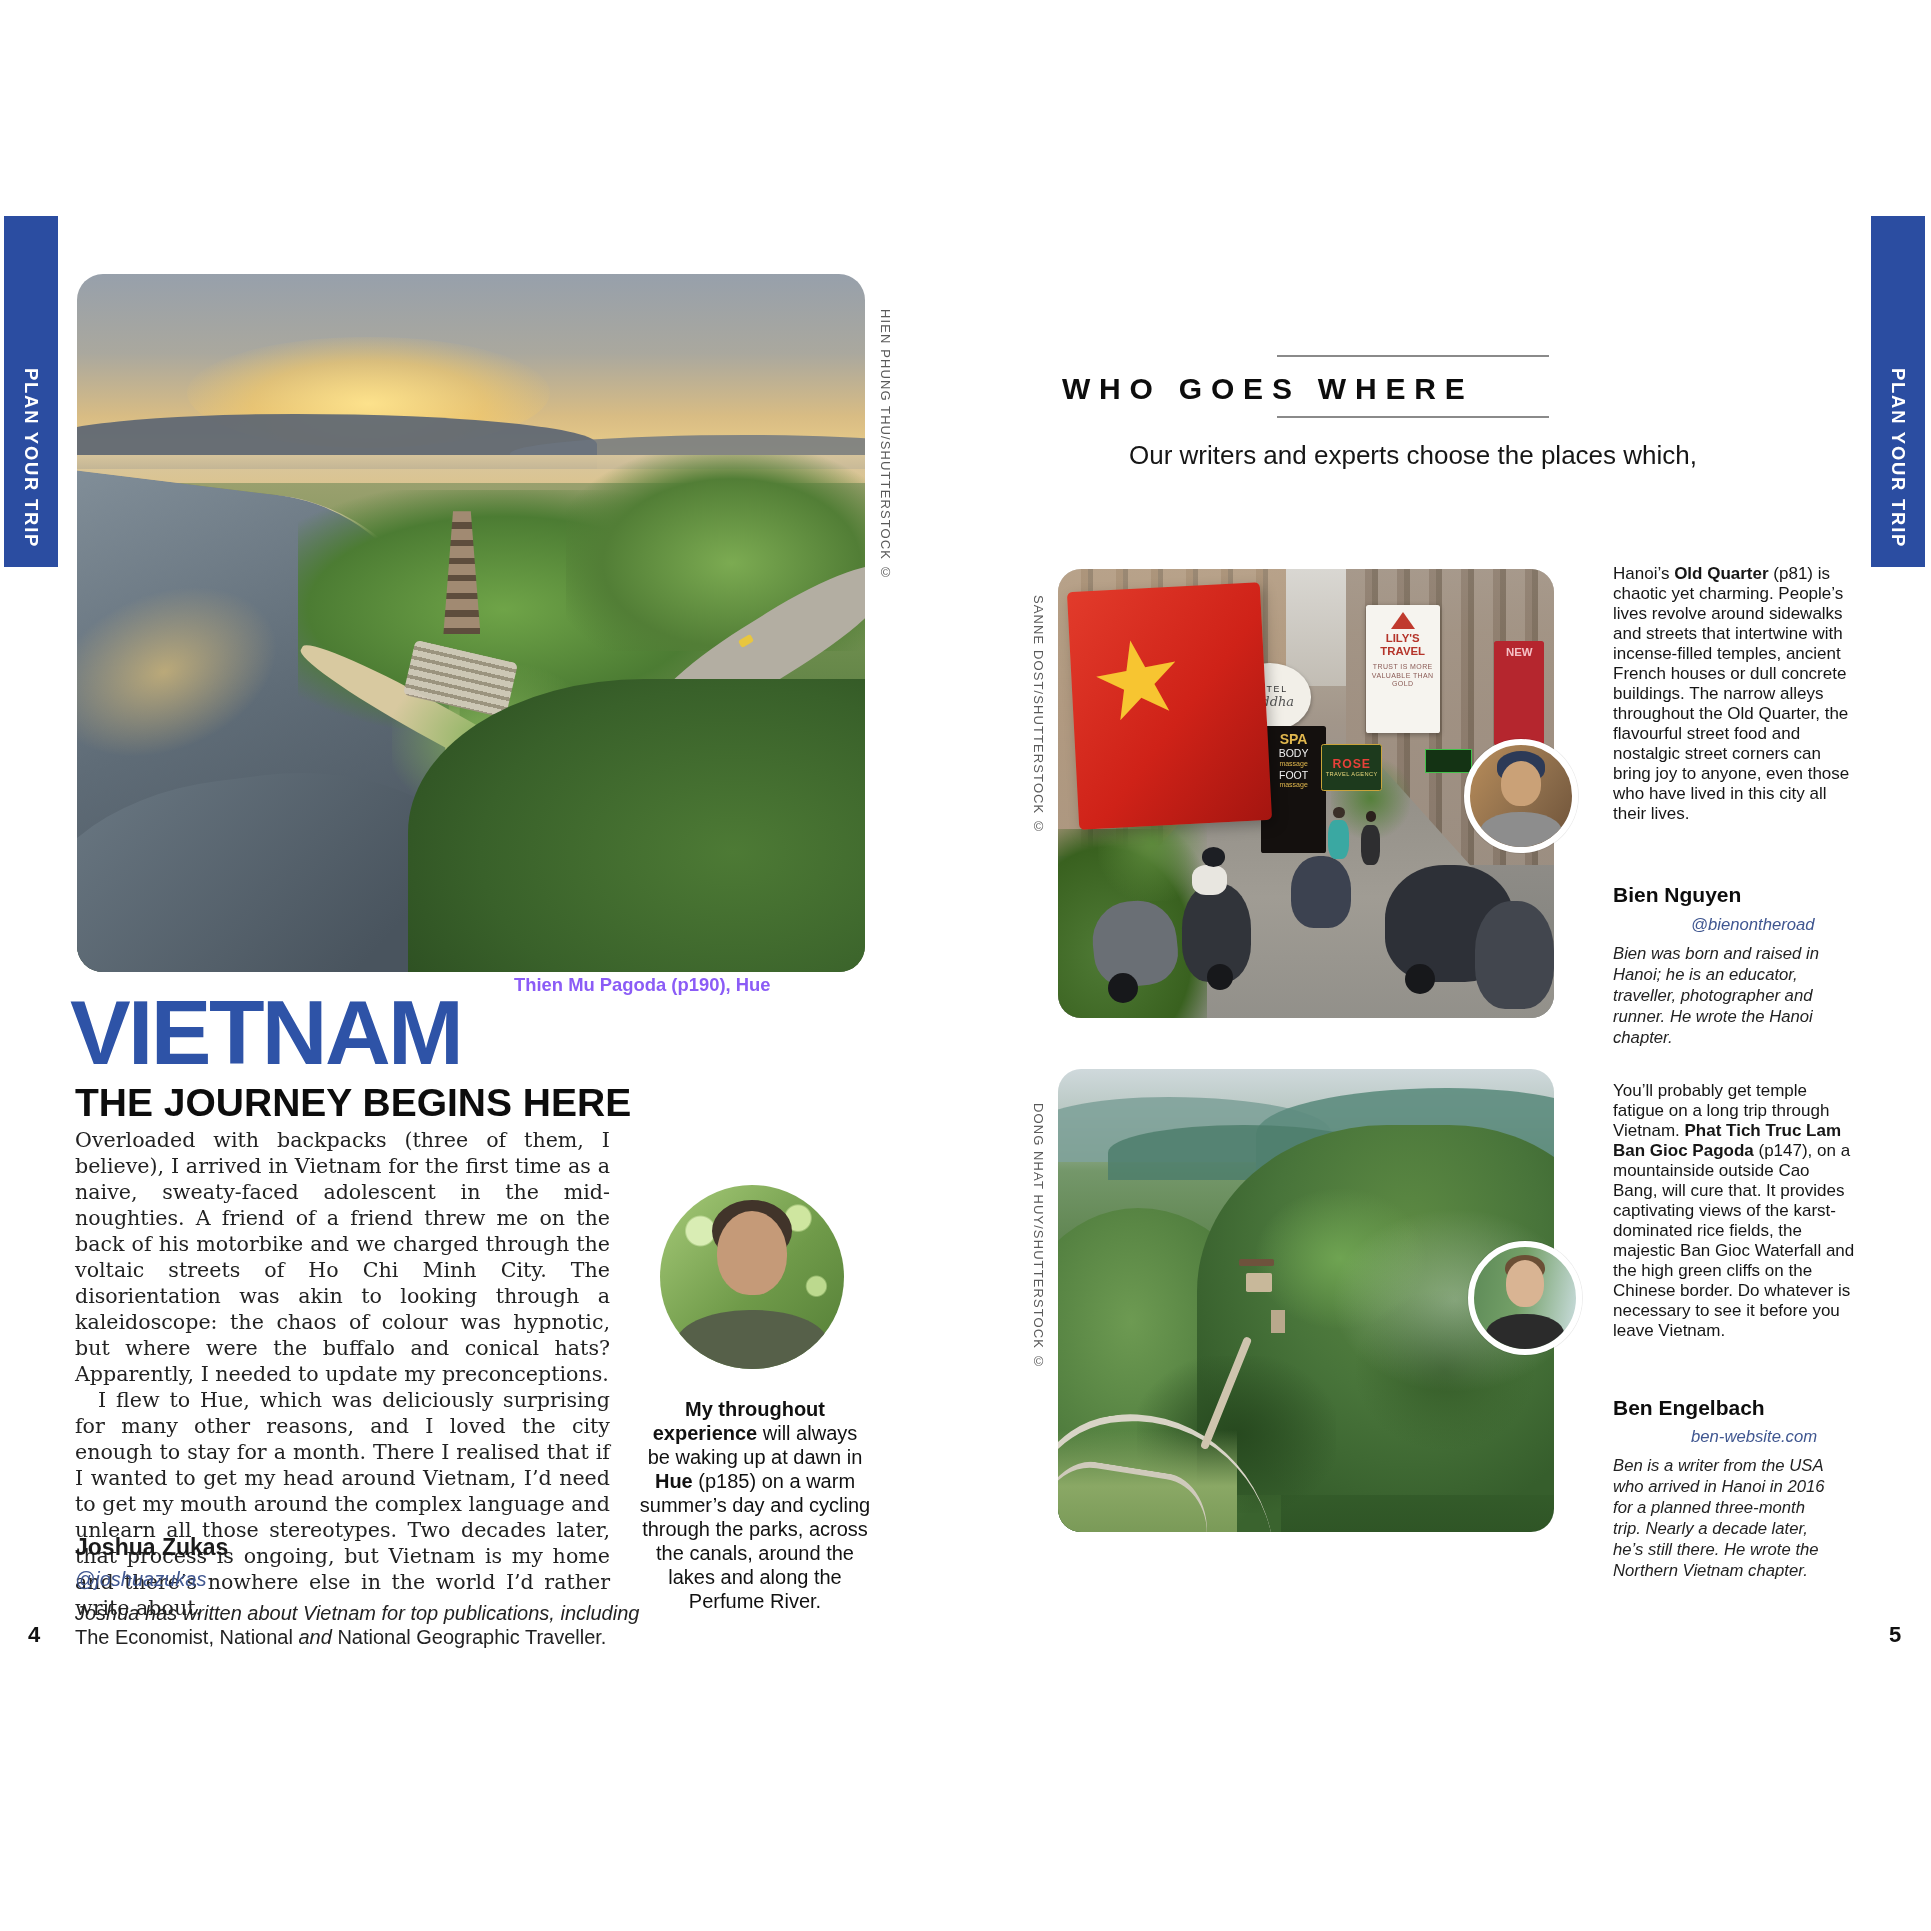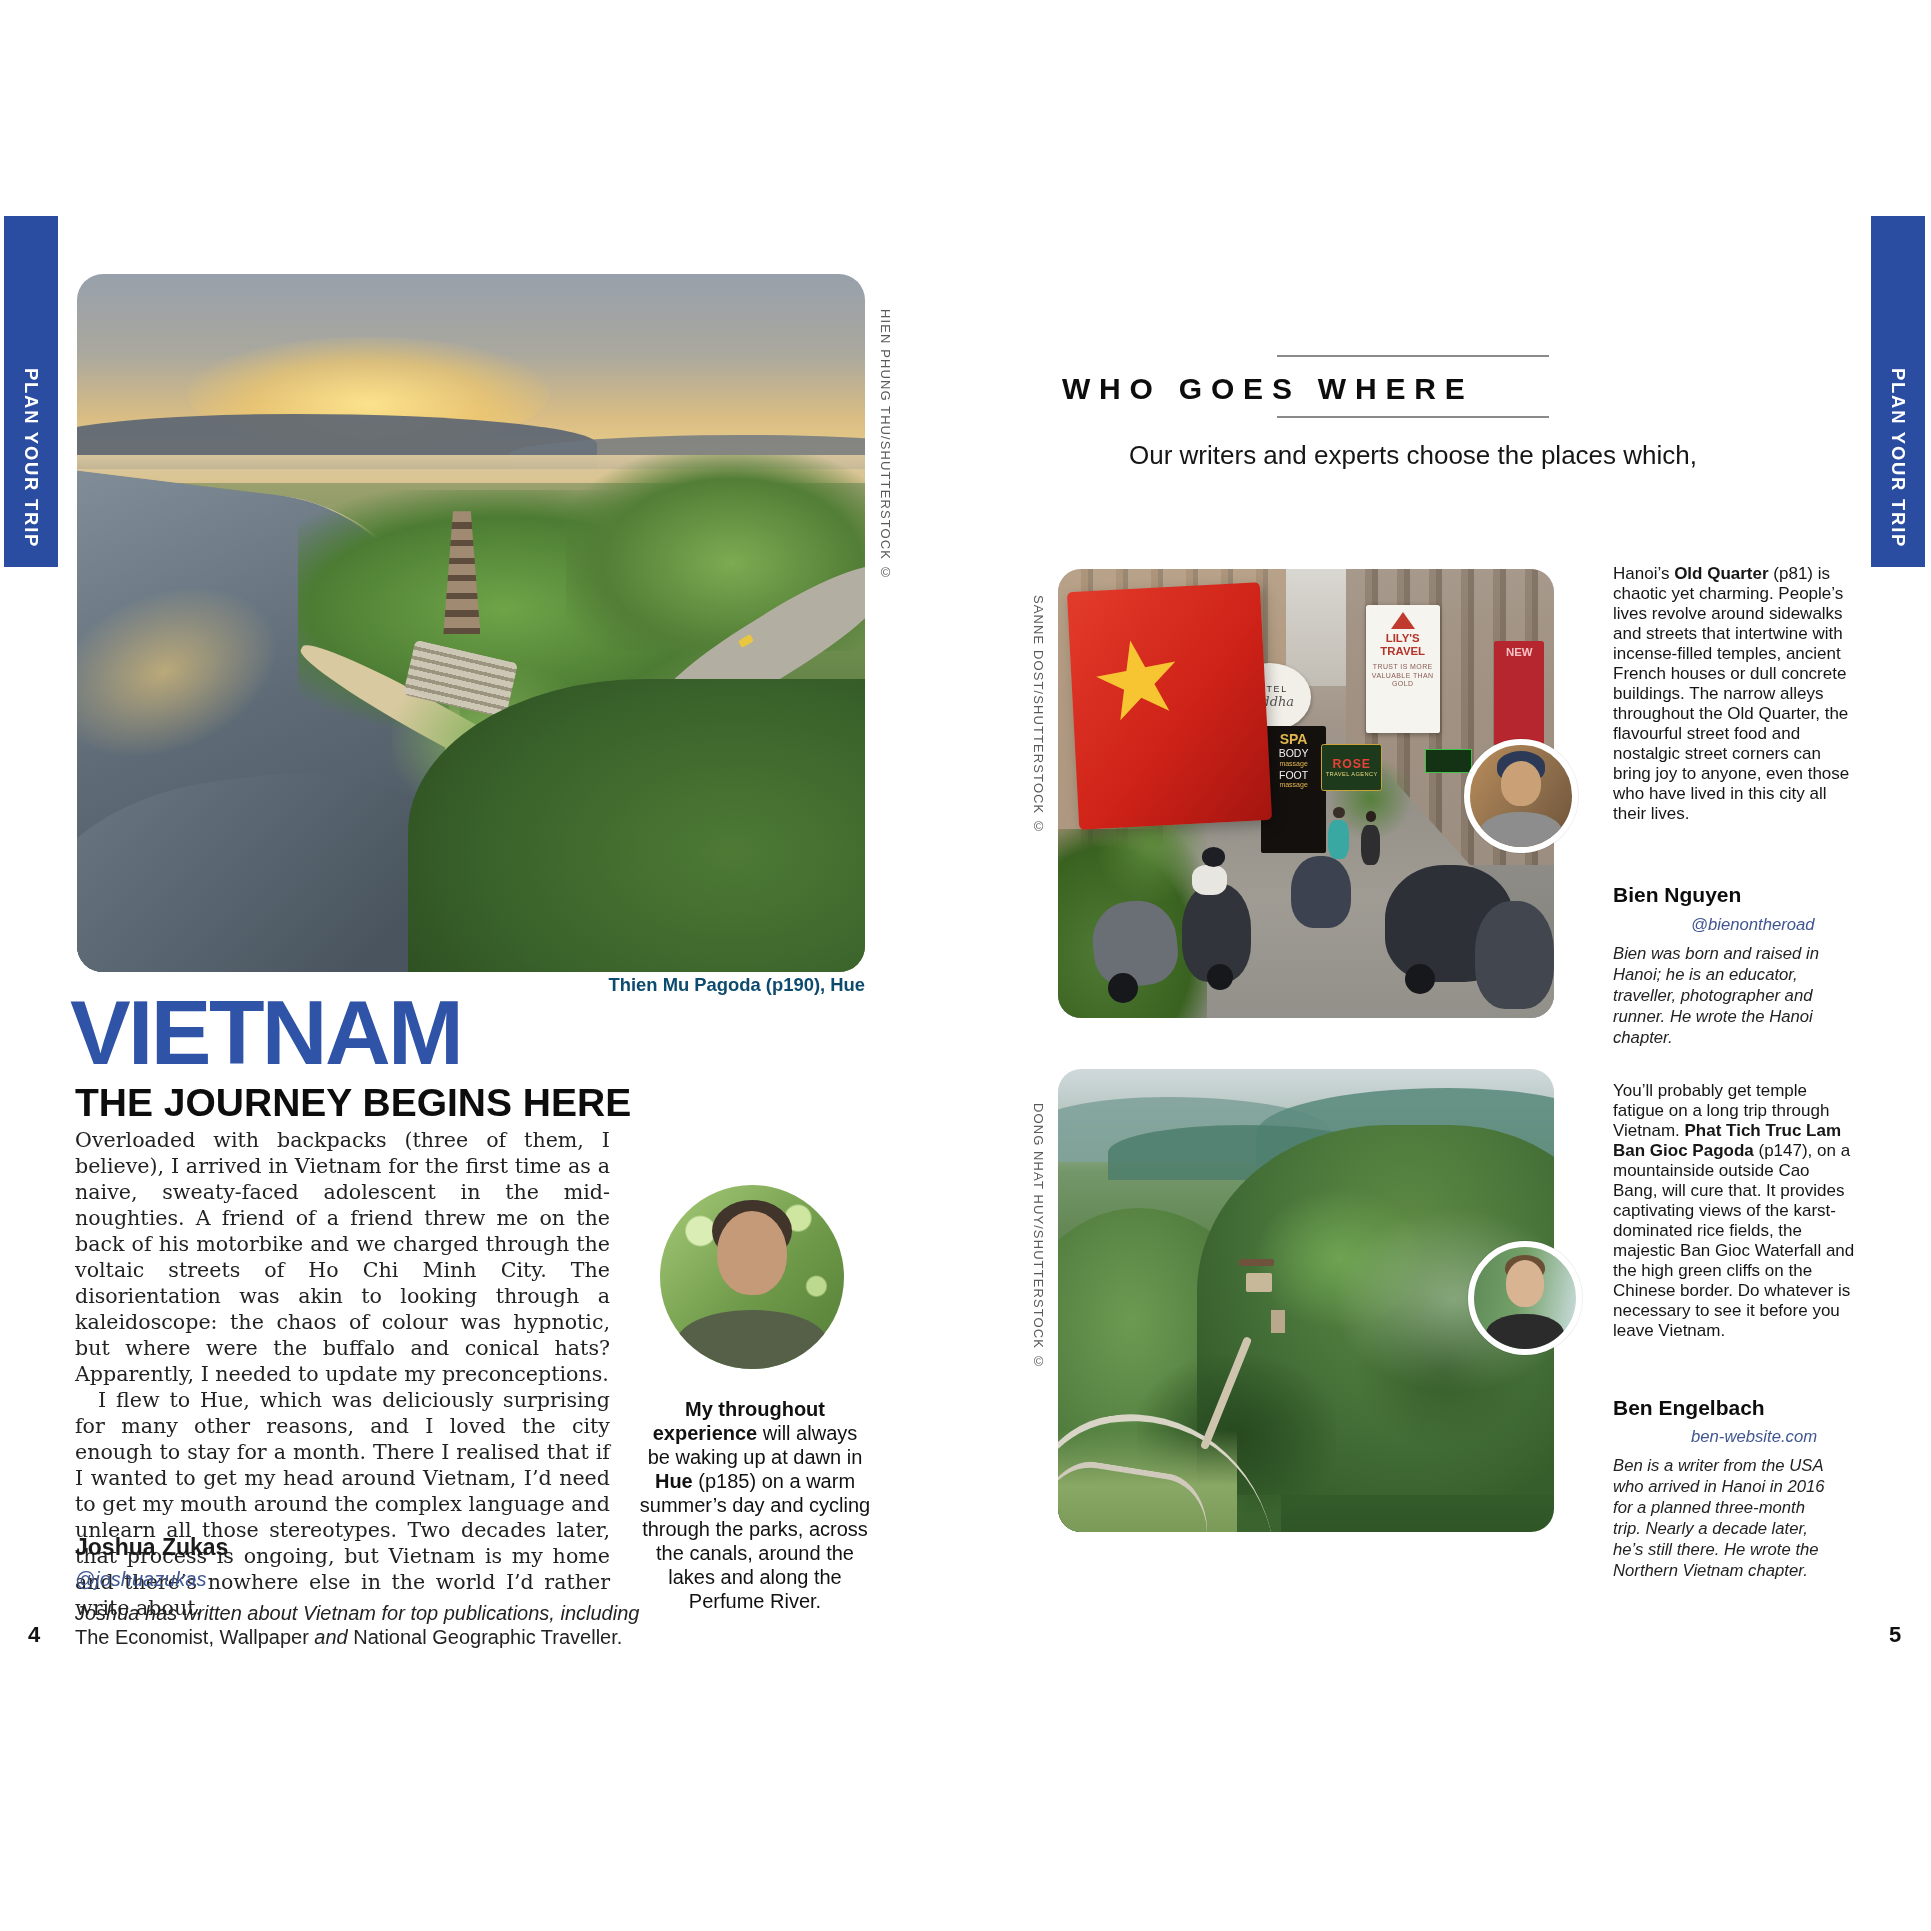--- a/index.html
+++ b/index.html
@@ -52,22 +52,22 @@
   #photo-hue .road{left:70%;top:49%;width:36%;height:9%;transform:rotate(-32deg);
     background:#b3aea2;border-radius:45%;}
   #photo-hue .car{left:84%;top:52%;width:14px;height:8px;transform:rotate(-30deg);
     background:#e8c63f;border-radius:2.6px;}
   #photo-hue .stairs{left:42%;top:54%;width:105px;height:56px;transform:rotate(13deg);opacity:.95;
     background:repeating-linear-gradient(180deg,#d2cabb 0 6.1px,#9e9482 6.1px 9.7px);border-radius:5.3px;}
   #photo-hue .pagoda{left:46.5%;top:34%;width:37px;height:123px;
     clip-path:polygon(26% 0,74% 0,100% 100%,0 100%);
     background:repeating-linear-gradient(180deg,#a18a72 0 11.4px,#5e4d3d 11.4px 17.6px);}
 
-  .caption{position:absolute;left:514px;top:974px;width:351px;text-align:right;
-           font-weight:bold;font-size:18.4px;color:#0c4a6e;}
+  .caption{position:absolute;left:514px;top:974px;width:351px;
+           font-weight:bold;font-size:18.4px;color:#8b5cf6;}
 
   .big-title{position:absolute;left:70px;top:987px;font-size:91px;font-weight:bold;
              letter-spacing:-2.6px;color:#2e53a7;line-height:1;}
   .sub-title{position:absolute;left:75px;top:1081px;font-size:39px;font-weight:bold;color:#0d0d0d;}
 
   .body-col{position:absolute;left:75px;top:1127px;width:535px;
             font-family:"DejaVu Serif","Liberation Serif",serif;
             font-size:20.6px;line-height:26px;text-align:justify;color:#222;}
   .body-col p{margin:0;}
   .body-col p.indent{text-indent:23px;}
@@ -257,21 +257,21 @@
   <div class="big-title">VIETNAM</div>
   <div class="sub-title">THE JOURNEY BEGINS HERE</div>
 
   <div class="body-col">
     <p>Overloaded with backpacks (three of them, I believe), I arrived in Vietnam for the first time as a naive, sweaty-faced adolescent in the mid-noughties. A friend of a friend threw me on the back of his motorbike and we charged through the voltaic streets of Ho Chi Minh City. The disorientation was akin to looking through a kaleidoscope: the chaos of colour was hypnotic, but where were the buffalo and conical hats? Apparently, I needed to update my preconceptions.</p>
     <p class="indent">I flew to Hue, which was deliciously surprising for many other reasons, and I loved the city enough to stay for a month. There I realised that if I wanted to get my head around Vietnam, I’d need to get my mouth around the complex language and unlearn all those stereotypes. Two decades later, that process is ongoing, but Vietnam is my home and there’s nowhere else in the world I’d rather write about.</p>
   </div>
 
   <div class="author-name">Joshua Zukas</div>
   <div class="author-handle handle">@joshuazukas</div>
-  <div class="author-bio"><span class="it">Joshua has written about Vietnam for top publications, including </span><span>The Economist, Wallpaper</span><span class="it"> and </span><span>National Geographic Traveller.</span></div>
+  <div class="author-bio"><span class="it">Joshua has written about Vietnam for top publications, including </span><span>The Economist, National</span><span class="it"> and </span><span>National Geographic Traveller.</span></div>
 
   <div class="portrait" id="portrait-joshua">
     <div class="hair"></div>
     <div class="head"></div>
     <div class="torso"></div>
   </div>
   <div class="fav"><b>My throughout experience</b><span> will always be waking up at dawn in </span><b>Hue</b><span> (p185) on a warm summer’s day and cycling through the parks, across the canals, around the lakes and along the Perfume River.</span></div>
 
   <div class="pagenum" id="pn-left">4</div>
 

